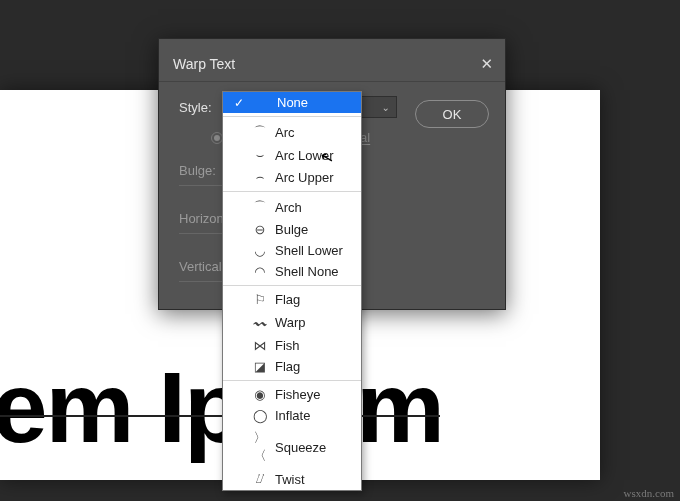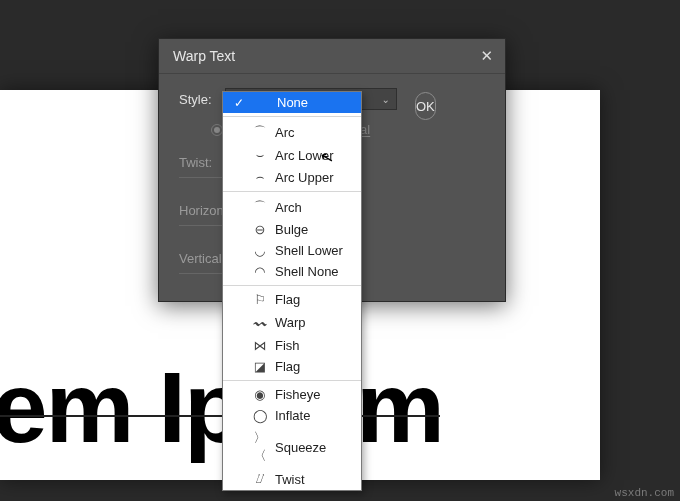--- a/index.html
+++ b/index.html
@@ -43,34 +43,34 @@
       top: 38px;
       width: 348px;
       background: #535353;
       border: 1px solid #2a2a2a;
       box-shadow: 0 4px 22px rgba(0,0,0,0.55);
     }
     .titlebar {
       display: flex;
       justify-content: space-between;
       align-items: center;
-      padding: 8px 12px 8px 14px;
+      padding: 16px 12px 8px 14px;
       color: #e7e7e7;
       border-bottom: 1px solid #434343;
     }
     .title { font-size: 14px; }
     .close-x { font-size: 15px; color: #ddd; cursor: pointer; }
     .dlg-body {
       position: relative;
       padding: 14px 16px 20px 20px;
       display: flex;
       gap: 18px;
     }
     .left-col { flex: 1; }
-    .right-col { width: 74px; display: flex; flex-direction: row; gap: 12px; padding-top: 4px; }
+    .right-col { width: 74px; display: flex; flex-direction: column; gap: 12px; padding-top: 4px; }
     .btn {
       height: 28px;
       border: 1px solid #8c8c8c;
       border-radius: 14px;
       background: transparent;
       color: #e6e6e6;
       font-size: 13px;
       cursor: pointer;
     }
     .row { display: flex; align-items: center; gap: 8px; margin-bottom: 12px; }
@@ -143,21 +143,21 @@
       font-size: 16px;
       color: #000;
       transform: rotate(-15deg);
       pointer-events: none;
     }
     .watermark {
       position: absolute;
       right: 6px; bottom: 2px;
       font-size: 11px;
       color: #7a7a7a;
-      font-family: Liberation Mono, monospace;
+      font-family: Liberation Serif, serif;
     }
     .ico { display:inline-block; width:14px; }
   </style>
 </head>
 <body>
 
 <div class="doc-area">
   <div class="big-text">em Ipsum</div>
   <div class="underline"></div>
 </div>
@@ -182,21 +182,21 @@
           <span class="under">Horizontal</span>
         </div>
         <div class="radio">
           <span class="dot"></span>
           <span class="under">Vertical</span>
         </div>
       </div>
 
       <div class="slider-row">
         <div>
-          <div class="slider-lbl">Twist:</div>
+          <div class="slider-lbl">Bulge:</div>
           <input class="divline" readonly="" style="">
         </div>
         <div class="slider-val"></div>
         <span class="pct">%</span>
       </div>
 
       <div class="slider-row">
         <div>
           <div class="slider-lbl" style="width:78px;white-space:nowrap;overflow:hidden">Horizontal</div>
           <input class="divline" readonly="" style="">

